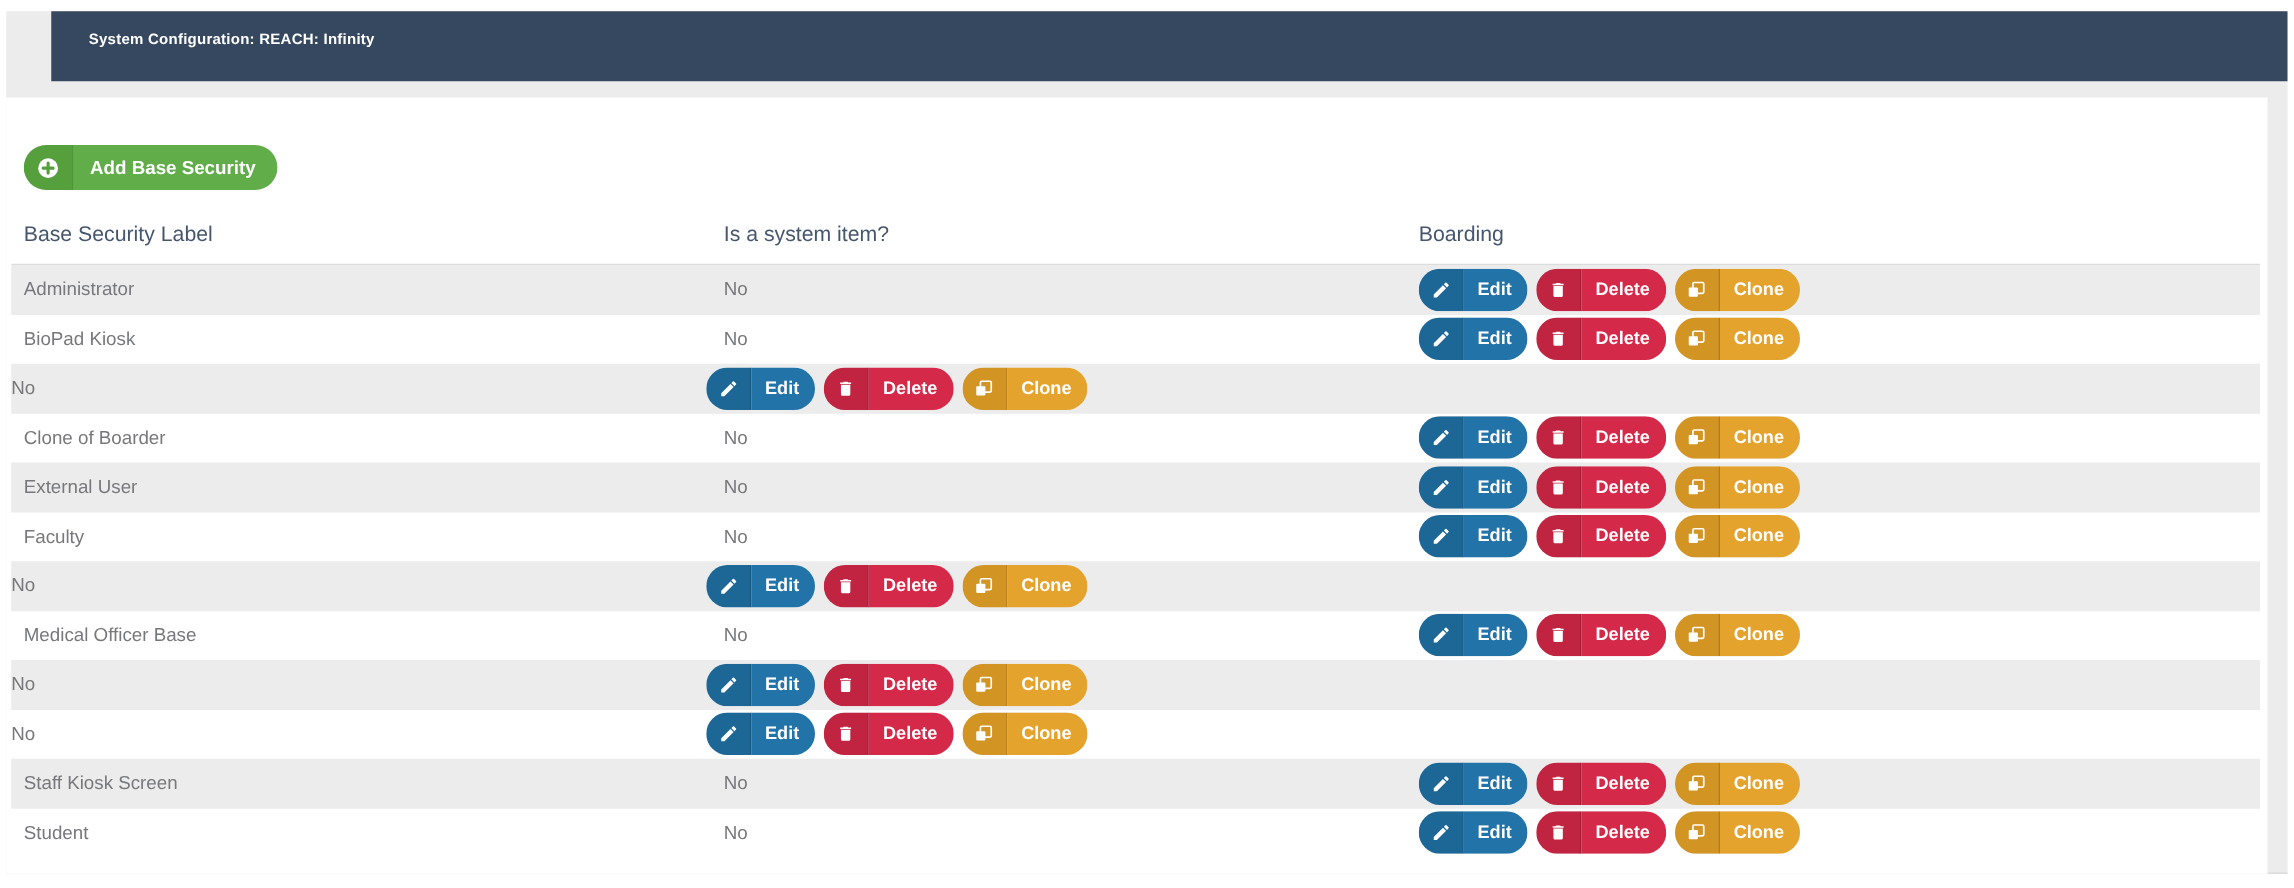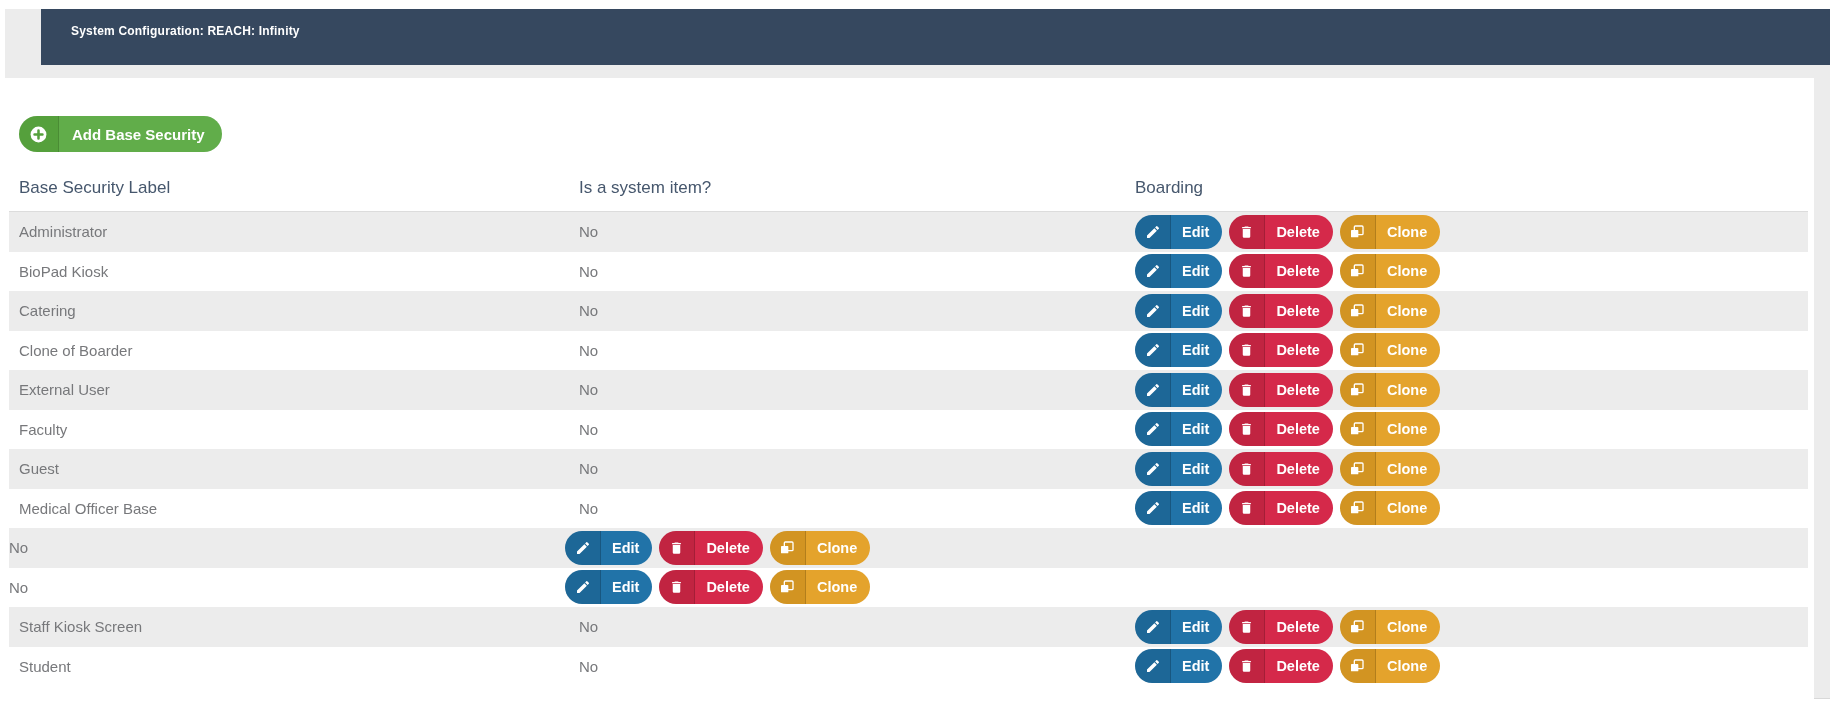--- a/index.html
+++ b/index.html
@@ -219,21 +219,20 @@
                     <svg width="16" height="16" viewBox="0 0 24 24">
                       <rect x="8" y="3" width="13" height="13" rx="1.5" fill="none" stroke="#fff" stroke-width="2"></rect>
                       <rect x="3" y="9" width="11" height="11" rx="1" fill="#fff"></rect>
                     </svg>
                   </span>
                   <span class="ab-label" style="background: rgb(228, 163, 44);">Clone</span>
                 </button>
               </div>
             </div>
             <div class="trow">
-              <div class="col1">Catering</div>
               <div class="col2">No</div>
               <div class="col3 actions-cell">
                 <button class="action-btn">
                   <span class="ab-ico" style="background: rgb(29, 103, 151);">
                     <svg width="16" height="16" viewBox="0 0 24 24" fill="#fff">
                       <path d="M3 17.25V21h3.75L17.81 9.94l-3.75-3.75L3 17.25zM20.71 7.04a1 1 0 0 0 0-1.41l-2.34-2.34a1 1 0 0 0-1.41 0l-1.83 1.83 3.75 3.75 1.83-1.83z"></path>
                     </svg>
                   </span>
                   <span class="ab-label" style="background: rgb(33, 115, 168);">Edit</span>
                 </button>
@@ -343,21 +342,20 @@
                     <svg width="16" height="16" viewBox="0 0 24 24">
                       <rect x="8" y="3" width="13" height="13" rx="1.5" fill="none" stroke="#fff" stroke-width="2"></rect>
                       <rect x="3" y="9" width="11" height="11" rx="1" fill="#fff"></rect>
                     </svg>
                   </span>
                   <span class="ab-label" style="background: rgb(228, 163, 44);">Clone</span>
                 </button>
               </div>
             </div>
             <div class="trow">
-              <div class="col1">Guest</div>
               <div class="col2">No</div>
               <div class="col3 actions-cell">
                 <button class="action-btn">
                   <span class="ab-ico" style="background: rgb(29, 103, 151);">
                     <svg width="16" height="16" viewBox="0 0 24 24" fill="#fff">
                       <path d="M3 17.25V21h3.75L17.81 9.94l-3.75-3.75L3 17.25zM20.71 7.04a1 1 0 0 0 0-1.41l-2.34-2.34a1 1 0 0 0-1.41 0l-1.83 1.83 3.75 3.75 1.83-1.83z"></path>
                     </svg>
                   </span>
                   <span class="ab-label" style="background: rgb(33, 115, 168);">Edit</span>
                 </button>

